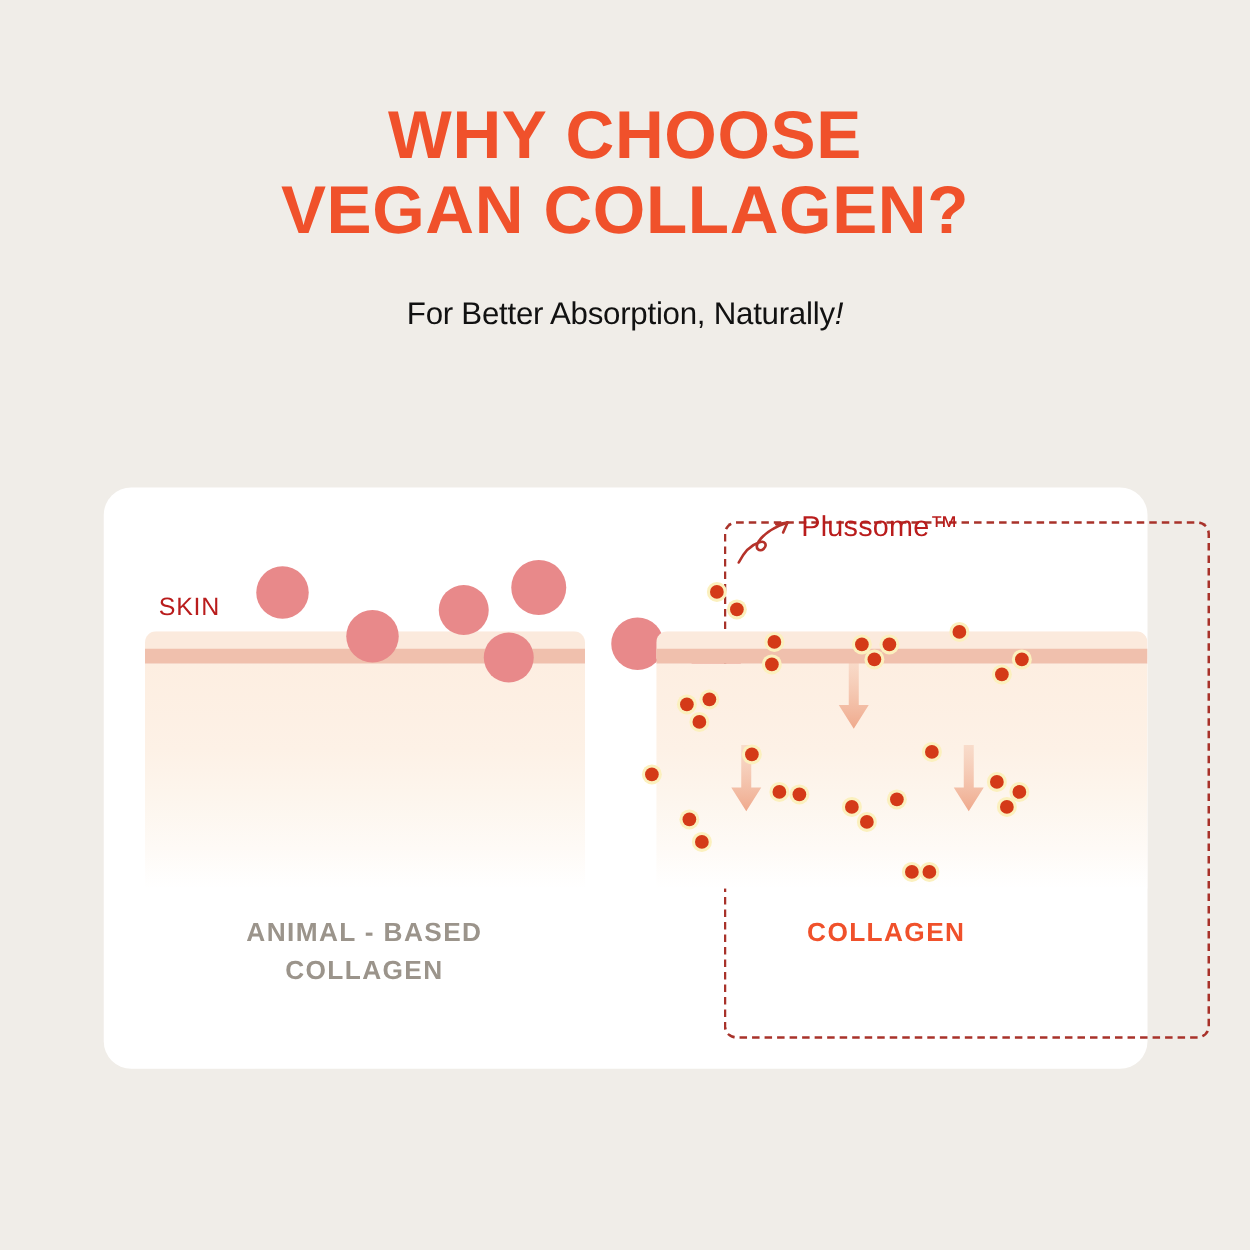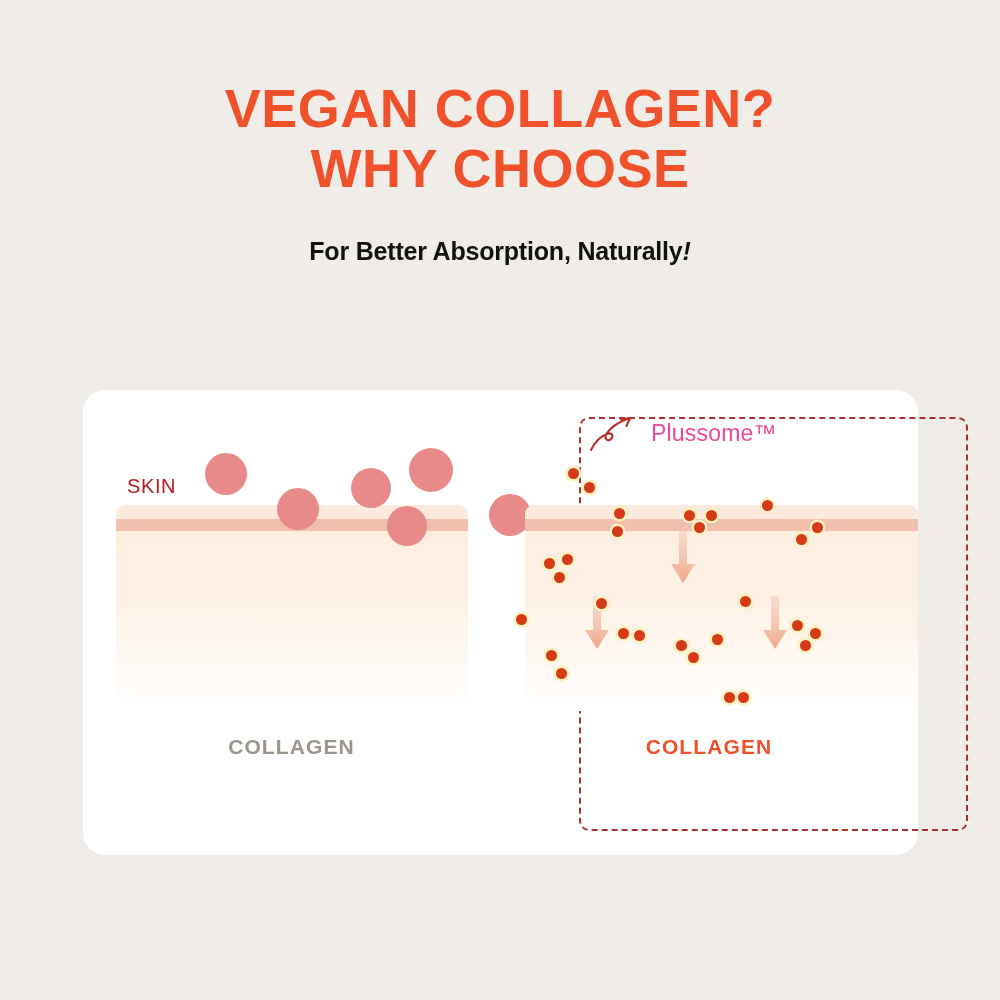--- a/index.html
+++ b/index.html
@@ -30,21 +30,21 @@
     line-height: 1.12;
     letter-spacing: 0.5px;
     color: #F0512B;
     text-transform: uppercase;
   }
   #headline .hl-line { display: block; }
   #subtitle {
     margin: 0;
     padding-top: 38px;
     font-size: 25px;
-    font-weight: 700;
+    font-weight: 400;
     color: #111111;
     letter-spacing: -0.2px;
   }
   #subtitle .bang { font-style: italic; }
 
   
   #card {
     position: absolute;
     left: 83px;
     top: 390px;
@@ -151,28 +151,27 @@
   
   .big-molecule {
     position: absolute;
     border-radius: 50%;
     background: #E8898A;
   }
 
   
   #plussome-label {
     position: absolute;
-    left: 151px;
+    left: 141px;
     top: 18px;
     font-size: 23px;
     font-weight: 400;
-    color: #ec4899;
+    color: #b91c1c;
     letter-spacing: 0.2px;
     white-space: nowrap;
-    margin-top: 12px;
   }
   #plussome-arrow {
     position: absolute;
     left: 85px;
     top: 18px;
     width: 60px;
     height: 46px;
   }
 
   
@@ -190,22 +189,22 @@
     position: absolute;
     width: 26px;
     height: 54px;
   }
 </style>
 </head>
 <body>
 
 <div id="header">
   <h1 id="headline">
+    <span class="hl-line">WHY CHOOSE</span>
     <span class="hl-line">VEGAN COLLAGEN?</span>
-    <span class="hl-line">WHY CHOOSE</span>
   </h1>
   <p id="subtitle"><span>For Better Absorption, Naturally</span><span class="bang">!</span></p>
 </div>
 
 <div id="card">
 
   <div class="panel" id="panel-animal">
 
     <div class="skin-block" id="skin-left">
       <div class="skin-surface"></div>
@@ -219,20 +218,21 @@
         <div class="big-molecule" style="left: 122px; top: 63px; width: 42px; height: 42px; background: rgb(232, 137, 138);"></div>
         <div class="big-molecule" style="left: 194px; top: 98px; width: 42px; height: 42px; background: rgb(232, 137, 138);"></div>
         <div class="big-molecule" style="left: 268px; top: 78px; width: 40px; height: 40px; background: rgb(232, 137, 138);"></div>
         <div class="big-molecule" style="left: 326px; top: 58px; width: 44px; height: 44px; background: rgb(232, 137, 138);"></div>
         <div class="big-molecule" style="left: 304px; top: 116px; width: 40px; height: 40px; background: rgb(232, 137, 138);"></div>
         <div class="big-molecule" style="left: 406px; top: 104px; width: 42px; height: 42px; background: rgb(232, 137, 138);"></div>
         <div class="big-molecule" style="left: 470px; top: 118px; width: 40px; height: 40px; background: rgb(232, 137, 138);"></div>
       </div>
 
     <div class="panel-caption" id="caption-animal">
+      <span class="cap-line">ANIMAL - BASED</span>
       <span class="cap-line">COLLAGEN</span>
     </div>
   </div>
 
   <div class="panel" id="panel-plant">
 
     <div id="plant-dashed-frame"></div>
 
     <div class="skin-block" id="skin-right">
       <div class="skin-surface"></div>

